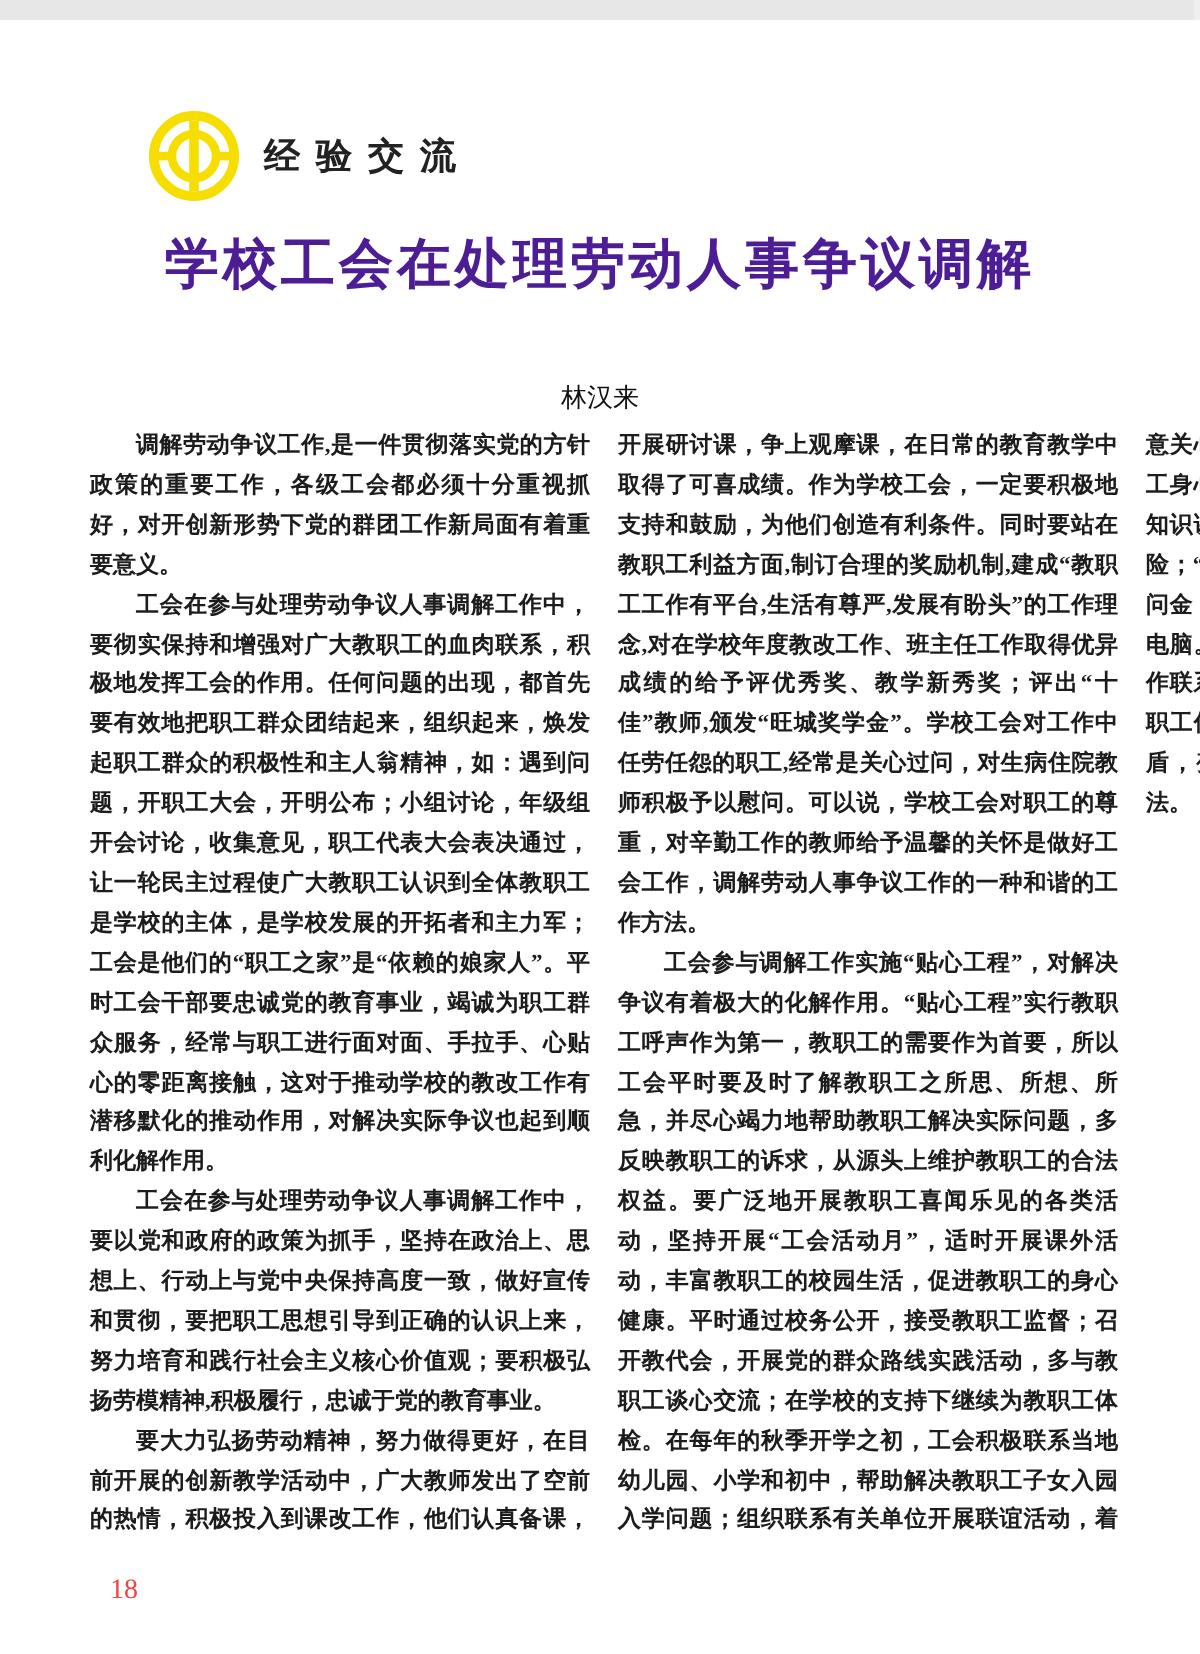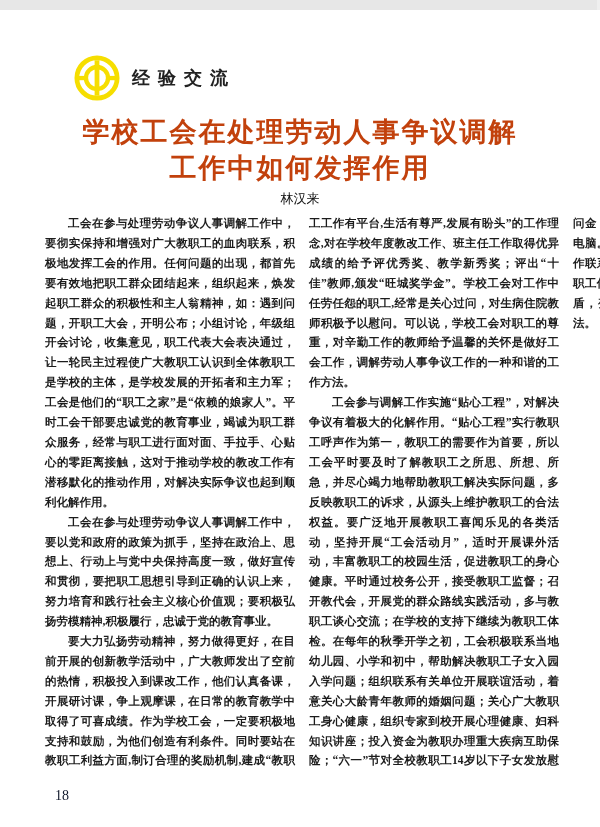--- a/index.html
+++ b/index.html
@@ -31,21 +31,21 @@
   .logo { width: 46px; height: 46px; display: block; }
   .section-label {
     font-size: 18px; font-weight: 700; letter-spacing: 8px;
     color: #222222;
     font-family: "Liberation Sans", "DejaVu Sans", sans-serif;
   }
   
   .title {
     position: absolute; top: 104px; left: 40px; width: 520px;
     text-align: center; margin: 0;
-    font-size: 27px; font-weight: 900; color: #c2410c;
+    font-size: 27px; font-weight: 900; color: #4c1d95;
     line-height: 36px; letter-spacing: 2px;
   }
   .title .tline { display: block; }
   .author {
     position: absolute; top: 180px; left: 40px; width: 520px;
     text-align: center;
     font-size: 13px; font-weight: 400; color: #111;
   }
   
   .body-columns {
@@ -57,21 +57,21 @@
   .body-columns p {
     margin: 0; text-indent: 2em;
   }
   .attribution {
     margin-top: -19.9px;
     text-align: right;
     font-weight: 600;
   }
   .page-number {
     position: absolute; left: 55px; top: 778px;
-    font-size: 14px; color: #0f172a;
+    font-size: 14px; color: #ef4444;
     font-family: "Liberation Serif", serif;
   }
 </style>
 </head>
 <body>
 
 <div class="scan-strip-top"></div>
 <div class="scan-strip-right"></div>
 
 <div class="page">
@@ -82,26 +82,26 @@
       <circle cx="24" cy="24" r="11.5" fill="none" stroke-width="4.5" stroke="#F6DE00"></circle>
       <rect x="21.5" y="5.5" width="5" height="37" fill="#F6DE00"></rect>
       <rect x="4" y="21.8" width="9" height="4.5" fill="#F6DE00"></rect>
       <rect x="35" y="21.8" width="9" height="4.5" fill="#F6DE00"></rect>
     </svg>
     <span class="section-label">经验交流</span>
   </div>
 
   <h1 class="title">
     <span class="tline">学校工会在处理劳动人事争议调解</span>
-    <span class="tline">工作中如何发挥作用</span>
   </h1>
 
   <div class="author">林汉来</div>
 
   <div class="body-columns">
+    <p>调解劳动争议工作,是一件贯彻落实党的方针政策的重要工作，各级工会都必须十分重视抓好，对开创新形势下党的群团工作新局面有着重要意义。</p>
       <p>工会在参与处理劳动争议人事调解工作中，要彻实保持和增强对广大教职工的血肉联系，积极地发挥工会的作用。任何问题的出现，都首先要有效地把职工群众团结起来，组织起来，焕发起职工群众的积极性和主人翁精神，如：遇到问题，开职工大会，开明公布；小组讨论，年级组开会讨论，收集意见，职工代表大会表决通过，让一轮民主过程使广大教职工认识到全体教职工是学校的主体，是学校发展的开拓者和主力军；工会是他们的“职工之家”是“依赖的娘家人”。平时工会干部要忠诚党的教育事业，竭诚为职工群众服务，经常与职工进行面对面、手拉手、心贴心的零距离接触，这对于推动学校的教改工作有潜移默化的推动作用，对解决实际争议也起到顺利化解作用。</p>
       <p>工会在参与处理劳动争议人事调解工作中，要以党和政府的政策为抓手，坚持在政治上、思想上、行动上与党中央保持高度一致，做好宣传和贯彻，要把职工思想引导到正确的认识上来，努力培育和践行社会主义核心价值观；要积极弘扬劳模精神,积极履行，忠诚于党的教育事业。</p>
       <p>要大力弘扬劳动精神，努力做得更好，在目前开展的创新教学活动中，广大教师发出了空前的热情，积极投入到课改工作，他们认真备课，开展研讨课，争上观摩课，在日常的教育教学中取得了可喜成绩。作为学校工会，一定要积极地支持和鼓励，为他们创造有利条件。同时要站在教职工利益方面,制订合理的奖励机制,建成“教职工工作有平台,生活有尊严,发展有盼头”的工作理念,对在学校年度教改工作、班主任工作取得优异成绩的给予评优秀奖、教学新秀奖；评出“十佳”教师,颁发“旺城奖学金”。学校工会对工作中任劳任怨的职工,经常是关心过问，对生病住院教师积极予以慰问。可以说，学校工会对职工的尊重，对辛勤工作的教师给予温馨的关怀是做好工会工作，调解劳动人事争议工作的一种和谐的工作方法。</p>
       <p>工会参与调解工作实施“贴心工程”，对解决争议有着极大的化解作用。“贴心工程”实行教职工呼声作为第一，教职工的需要作为首要，所以工会平时要及时了解教职工之所思、所想、所急，并尽心竭力地帮助教职工解决实际问题，多反映教职工的诉求，从源头上维护教职工的合法权益。要广泛地开展教职工喜闻乐见的各类活动，坚持开展“工会活动月”，适时开展课外活动，丰富教职工的校园生活，促进教职工的身心健康。平时通过校务公开，接受教职工监督；召开教代会，开展党的群众路线实践活动，多与教职工谈心交流；在学校的支持下继续为教职工体检。在每年的秋季开学之初，工会积极联系当地幼儿园、小学和初中，帮助解决教职工子女入园入学问题；组织联系有关单位开展联谊活动，着意关心大龄青年教师的婚姻问题；关心广大教职工身心健康，组织专家到校开展心理健康、妇科知识讲座；投入资金为教职办理重大疾病互助保险；“六一”节对全校教职工14岁以下子女发放慰问金，并筹集资金为教学需要配备人手一台手提电脑。所有这些，把工会的关心与日常的教学工作联系起来，实行“贴心工程”，工会真正成了教职工信赖的人，对化解教职工的劳动人事争议矛盾，变阻力为动力，是工会工作可取的工作方法。</p>
     <div class="attribution">（梧州一中）</div>
   </div>
 
   <div class="page-number">18</div>
 
 </div>

